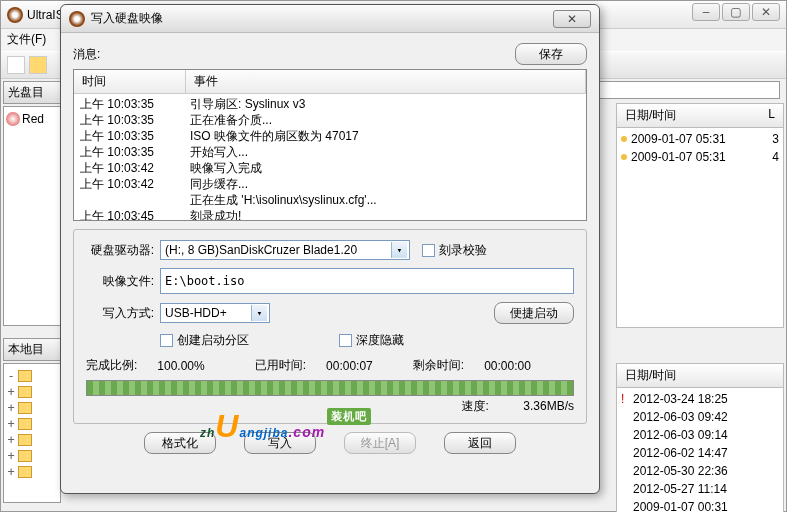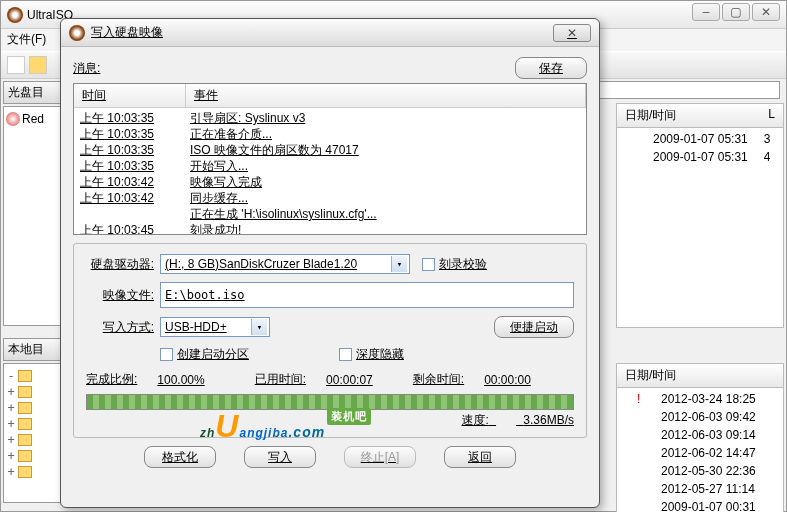--- a/index.html
+++ b/index.html
@@ -20,25 +20,25 @@
 .bg-tree { border: 1px solid #999; background: #fff; min-height: 40px; padding: 4px 2px; }
 .tree-item { display: flex; align-items: center; gap: 2px; padding: 1px 0; }
 .disc-icon { width: 14px; height: 14px; border-radius: 50%; background: radial-gradient(#fff,#d44); }
 .folder-icon { width:14px; height:12px; background:#ffd970; border:1px solid #cc9933; }
 .expand { width:10px; text-align:center; color:#666; font-family:monospace; }
 
 .bg-right { position: absolute; right: 2px; top: 102px; width: 168px; }
 .list-header { background: linear-gradient(#fff,#e8e8e8); border: 1px solid #bbb; padding: 3px 8px; display:flex; }
 .list-hdr-cell { flex:1; }
 .list-body { background: #fff; border: 1px solid #bbb; border-top: none; padding: 2px 0; }
-.list-row { padding: 2px 20px; display:flex; align-items:center; gap:16px; white-space:nowrap; }
+.list-row { padding: 2px 4px; display:flex; align-items:center; gap:4px; white-space:nowrap; }
 .ye-icon { width:6px; height:6px; background:#f0c040; border-radius:50%; display:inline-block; }
 .bg-right2 { position: absolute; right: 2px; top: 362px; width: 168px; }
 
-.dialog { position: absolute; left: 60px; top: 18px; width: 540px; height: 490px; background: #f0f0f0; border: 1px solid #555; border-radius: 6px; box-shadow: 3px 3px 8px rgba(0,0,0,0.3); text-decoration: underline; }
+.dialog { position: absolute; left: 60px; top: 4px; width: 540px; height: 490px; background: #f0f0f0; border: 1px solid #555; border-radius: 6px; box-shadow: 3px 3px 8px rgba(0,0,0,0.3); }
 .dlg-title { height: 28px; background: linear-gradient(#fcfcfc,#dcdcdc); border-bottom: 1px solid #bbb; border-radius: 6px 6px 0 0; display: flex; align-items: center; padding: 0 8px; }
 .dlg-title-icon { width:16px; height:16px; background: radial-gradient(circle,#fff 20%,#8b4513 60%); border-radius:50%; margin-right:6px; }
 .dlg-close { margin-left: auto; width: 38px; height: 18px; border: 1px solid #888; background: linear-gradient(#f4f4f4,#d8d8d8); border-radius: 3px; display:flex; align-items:center; justify-content:center; font-family:Arial; color:#444; }
 .dlg-body { padding: 10px 12px; }
 
 .msg-row { display: flex; align-items: center; margin-bottom: 4px; }
 .msg-label { flex: 1; }
 .btn { min-width: 72px; height: 22px; background: linear-gradient(#fdfdfd,#e0e0e0); border: 1px solid #888; border-radius: 8px; display: inline-flex; align-items: center; justify-content: center; cursor: pointer; }
 .btn-disabled { color: #999; border-color:#bbb; }
 
@@ -63,21 +63,21 @@
 .progress-bar { height: 16px; border: 1px solid #888; background: #fff; margin: 6px 0 2px; position: relative; }
 .progress-fill { position:absolute; left:0; top:0; bottom:0; width:100%; background: repeating-linear-gradient(90deg,#6aa84f 0 6px,#8fc474 6px 12px); }
 .speed-row { text-align: right; font-family: monospace; }
 
 .btn-row { display: flex; justify-content: center; gap: 28px; margin-top: 8px; }
 
 .watermark { position: absolute; left: 200px; top: 408px; font-size: 26px; font-weight: bold; font-style: italic; font-family: Arial; pointer-events: none; z-index: 100; letter-spacing: 1px; }
 .wm-z { color: #14532d; }
 .wm-u { color: #ff9900; font-size: 32px; }
 .wm-rest { color: #0066cc; }
-.wm-com { color: #0369a1; font-size: 14px; vertical-align: baseline; }
+.wm-com { color: #a21caf; font-size: 14px; vertical-align: baseline; }
 .wm-badge { display:inline-block; background:#6a4; color:#fff; font-size:11px; padding:1px 4px; border-radius:2px; font-style:normal; vertical-align:top; margin-left:2px; }
 </style>
 </head>
 <body>
 
 <div class="bg-window">
   <div class="bg-titlebar">
     <span class="bg-title-icon"></span>
     <span>UltraISO</span>
     <div class="bg-controls">

